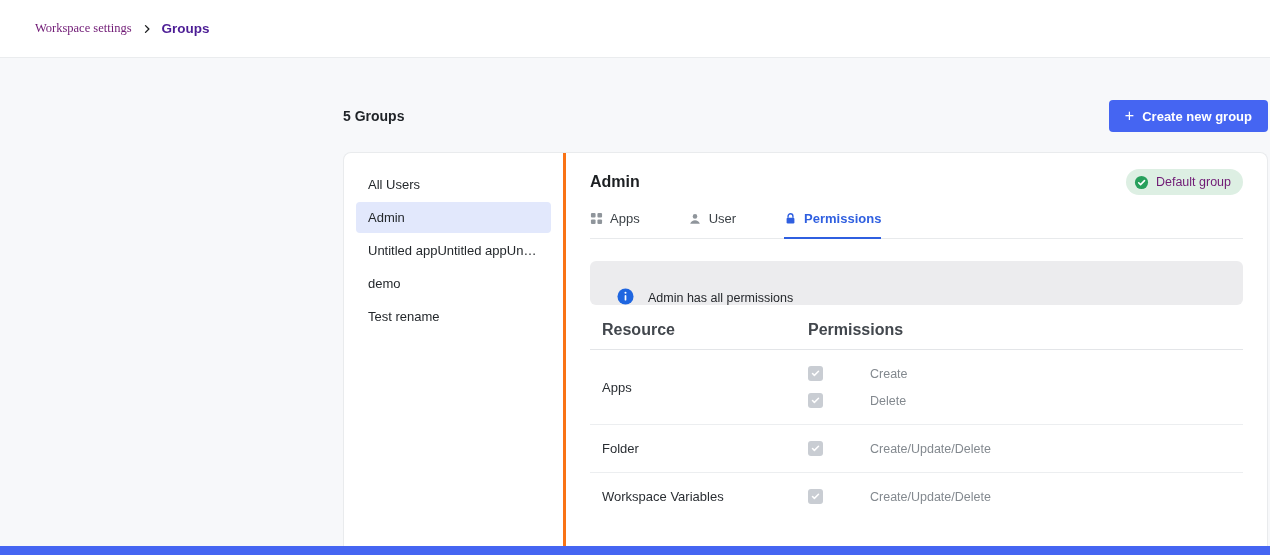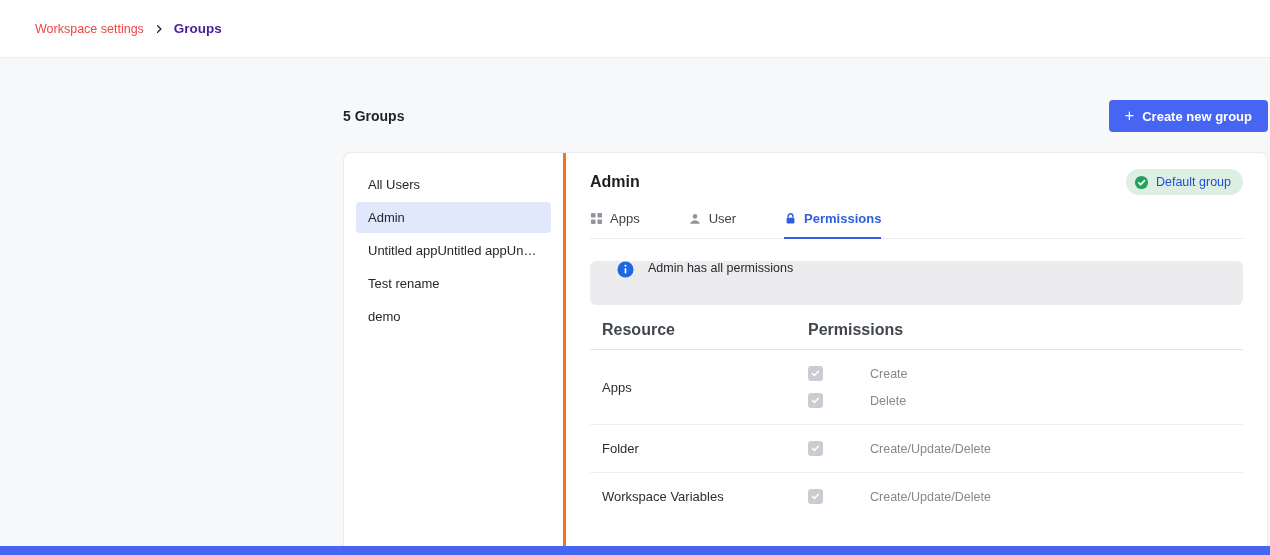--- a/index.html
+++ b/index.html
@@ -14,21 +14,21 @@
   
   .topbar {
     height: 58px;
     background: #ffffff;
     border-bottom: 1px solid #eaecee;
     display: flex;
     align-items: center;
     padding-left: 35px;
   }
   .breadcrumb { display: flex; align-items: center; gap: 9px; }
-  .crumb-parent { font-size: 12.5px; color: #ef4444; cursor: pointer; }
+  .crumb-parent { font-size: 12.5px; color: #701a75; cursor: pointer; font-family: Liberation Serif, serif; }
   .crumb-chevron { display: flex; align-items: center; }
   .crumb-current { font-size: 13.5px; font-weight: 700; color: #4c1d95; }
 
   
   .content-col { width: 925px; margin-left: 343px; }
   .toolbar {
     margin-top: 42px;
     height: 32px;
     display: flex;
     align-items: center;
@@ -90,21 +90,21 @@
   .detail-title { font-size: 16px; font-weight: 700; color: #1c1f22; }
   .badge {
     display: flex;
     align-items: center;
     gap: 7px;
     background: #ddefe3;
     border-radius: 13px;
     height: 26px;
     padding: 0 12px 0 8px;
     font-size: 12.5px;
-    color: #1d4ed8;
+    color: #701a75;
   }
 
   
   .tabs {
     margin-top: 16px;
     display: flex;
     gap: 48px;
     border-bottom: 1px solid #e8eaec;
   }
   .tab {
@@ -122,21 +122,21 @@
   .tab.active { color: #2f5fe0; font-weight: 600; border-bottom-color: #2f5fe0; }
   .tab.active .tab-icon { color: #2f5fe0; }
 
   
   .banner {
     margin-top: 22px;
     background: #ececee;
     border-radius: 6px;
     height: 44px;
     display: flex;
-    align-items: flex-start;
+    align-items: flex-end;
     gap: 14px;
     padding: 0 18px 0 27px;
   }
   .banner-text { font-size: 12.5px; color: #26292d; }
 
   
   .perm-table { margin-top: 16px; }
   .thead {
     display: flex;
     padding-bottom: 10px;
@@ -199,22 +199,22 @@
       <span>Create new group</span>
     </button>
   </div>
 
   <div class="card">
 
     <div class="side">
       <div class="side-item">All Users</div>
       <div class="side-item selected">Admin</div>
       <div class="side-item">Untitled appUntitled appUntitle…</div>
+      <div class="side-item">demo</div>
       <div class="side-item">Test rename</div>
-      <div class="side-item">demo</div>
     </div>
 
     <div class="detail">
 
       <div class="detail-header">
         <span class="detail-title">Admin</span>
         <span class="badge">
           <span style="display:flex;">
             <svg width="15" height="15" viewBox="0 0 16 16">
                 <circle cx="8" cy="8" r="7" fill="#27a05c"></circle>

